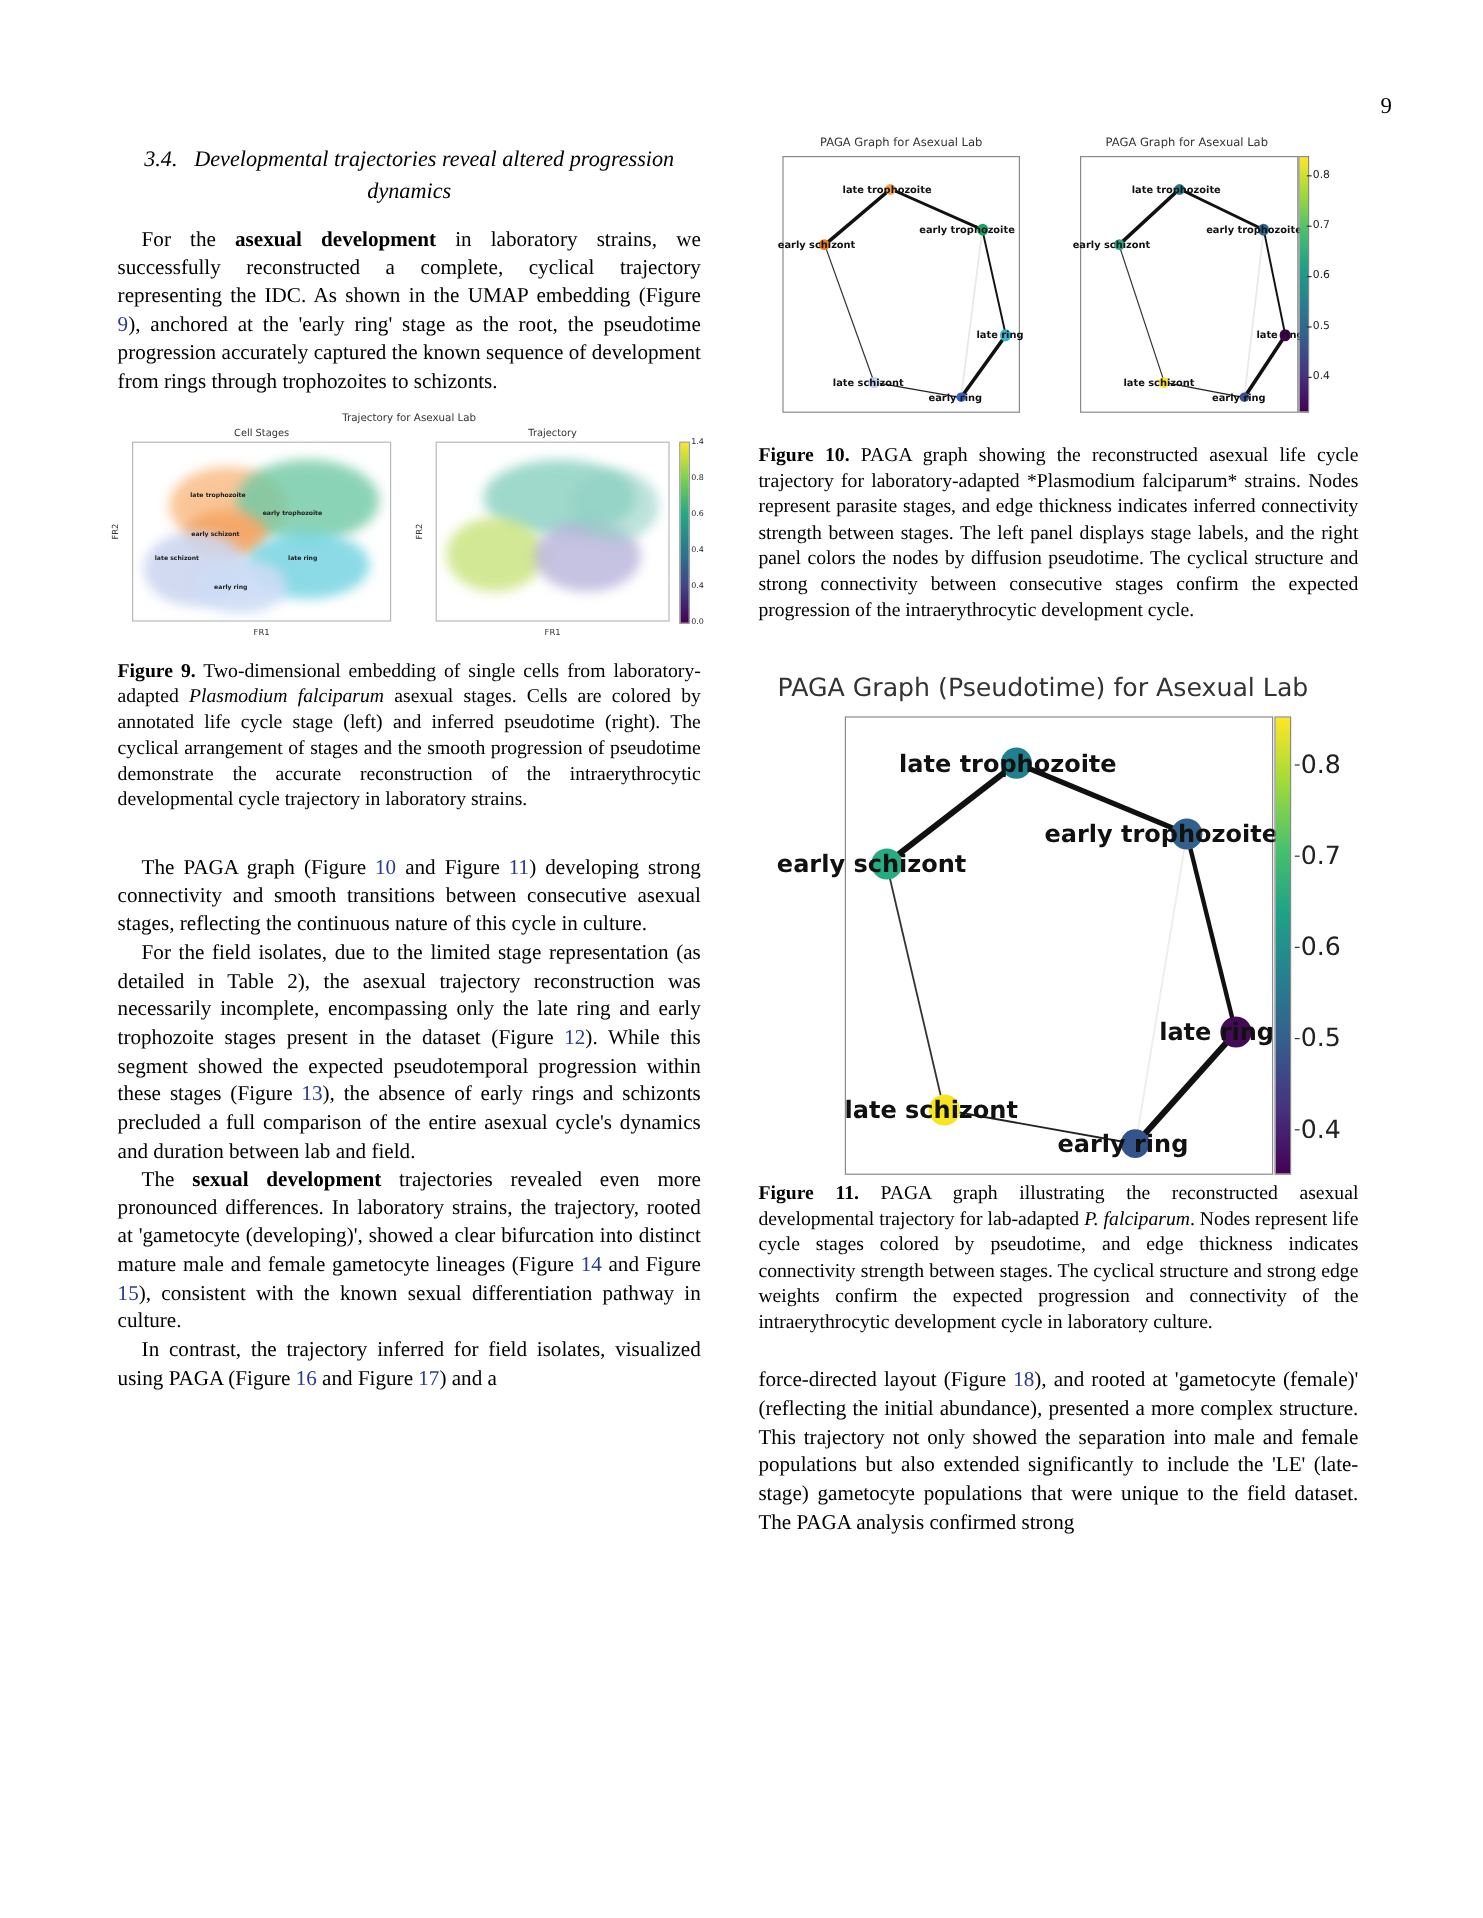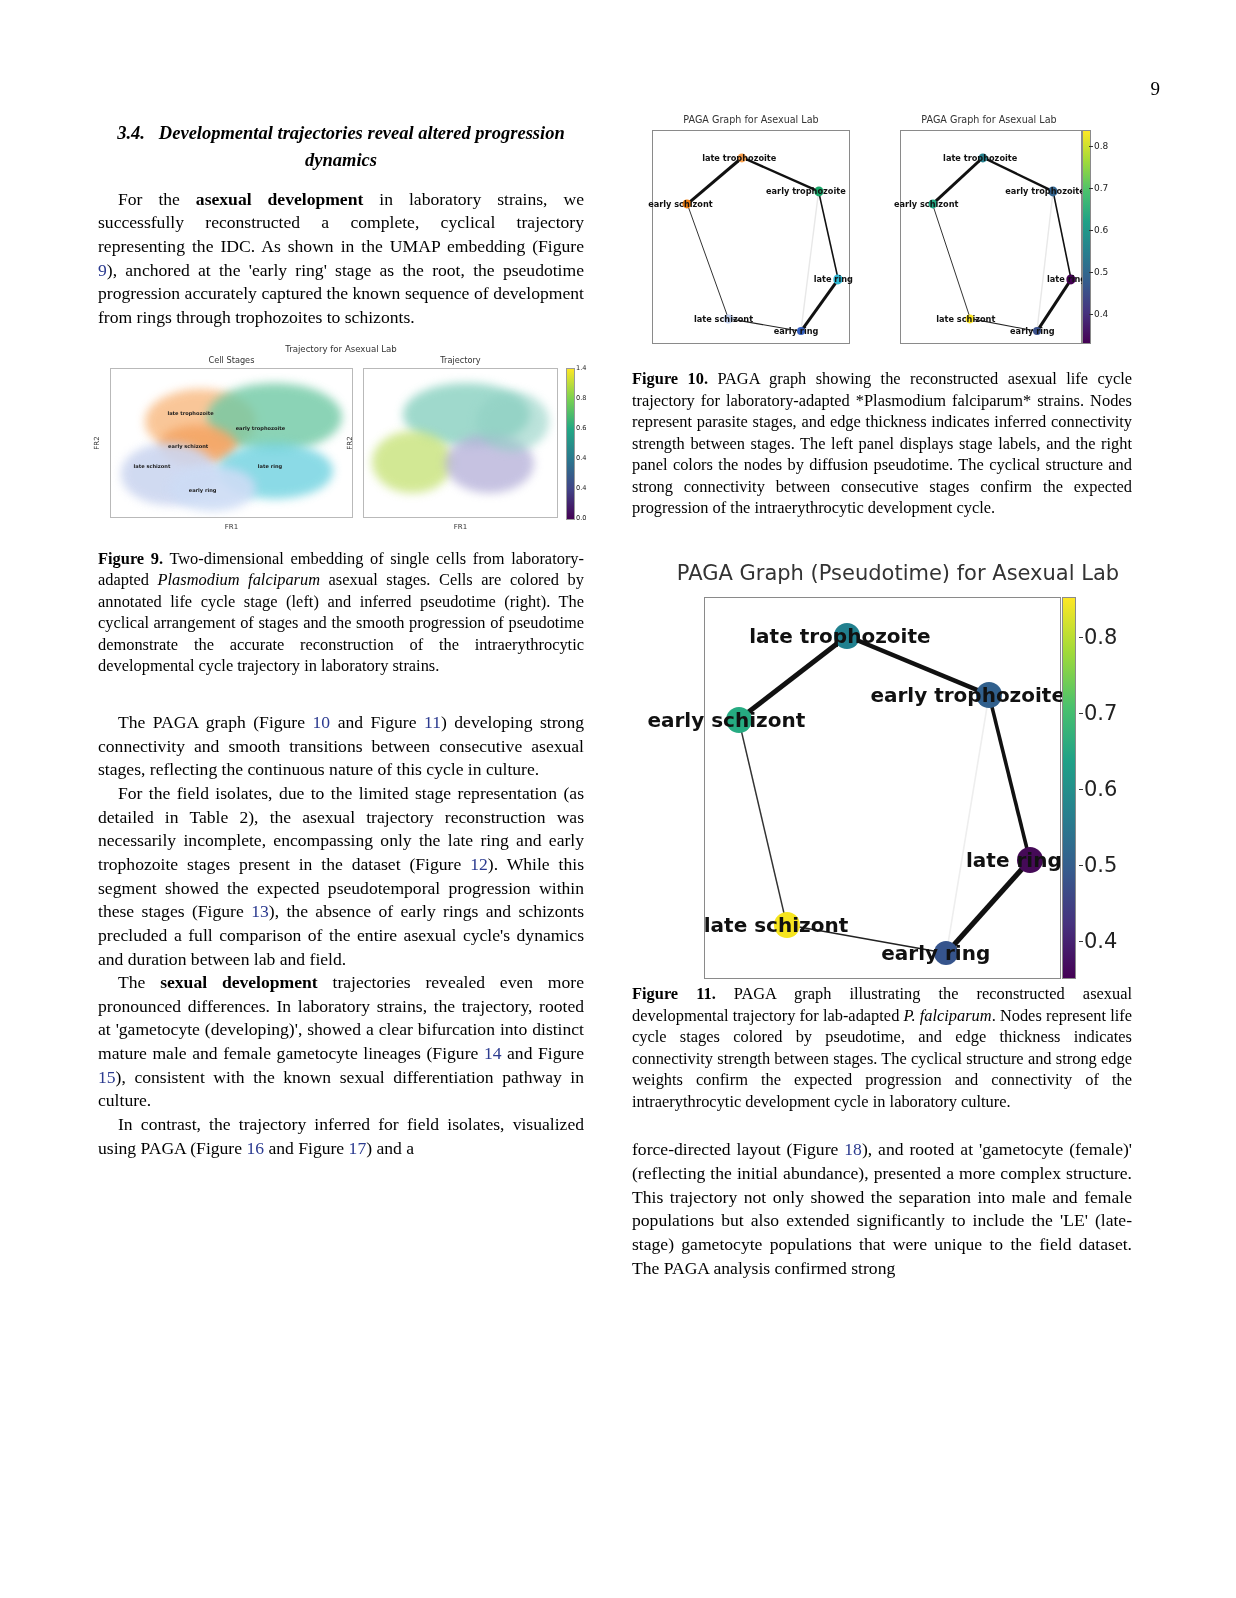--- a/index.html
+++ b/index.html
@@ -17,21 +17,21 @@
     position:absolute; right:76px; top:78px;
     font-size:19px; font-family:"Liberation Serif", serif;
   }
 
   
   .col-left  { position:absolute; left:98px;  top:120px; width:486px; }
   .col-right { position:absolute; left:632px; top:112px; width:500px; }
 
   .sec-head {
     text-align:center; font-style:italic; font-size:18.5px;
-    line-height:1.45; margin:0 0 14px 0;font-weight:bold;
+    line-height:1.45; margin:0 0 14px 0;
   }
   .sec-head .num { font-style:italic; }
 
   p.body {
     margin:0; font-size:17.6px; line-height:1.345;
     text-align:justify; text-justify:inter-word;
     hyphens:none;
   }
   p.body + p.body { text-indent:20px; }
   p.indent { text-indent:20px; }
@@ -131,21 +131,21 @@
     </div>
 
 
     <p class="body indent">
       <span>For the </span><span class="bold">asexual development</span><span> in laboratory strains, we successfully reconstructed a complete, cyclical trajectory representing the IDC. As shown in the UMAP embedding (Figure </span><span class="ref">9</span><span>), anchored at the 'early ring' stage as the root, the pseudotime progression accurately captured the known sequence of development from rings through trophozoites to schizonts.</span>
     </p>
 
     <div class="fig9">
       <div class="fig9-title">Trajectory for Asexual Lab</div>
 
-      <div class="sub9" style="left:12px; width:216px;padding-left:27px;">
+      <div class="sub9" style="left:12px; width:216px;">
         <div class="sub-title">Cell Stages</div>
         <div class="ylab">FR2</div>
         <div class="axes">
           <div class="blob" style="left:14%;  top:14%; width:46%; height:44%; background:#f9bd87; opacity:.85;"></div>
           <div class="blob" style="left:40%;  top:10%; width:56%; height:46%; background:#6fc9a4; opacity:.8;"></div>
           <div class="blob" style="left:20%;  top:38%; width:32%; height:28%; background:#f4a463; opacity:.85;"></div>
           <div class="blob" style="left:4%;   top:50%; width:40%; height:42%; background:#ccd6f0; opacity:.9;"></div>
           <div class="blob" style="left:44%;  top:50%; width:48%; height:38%; background:#6fd2e0; opacity:.8;"></div>
           <div class="blob" style="left:24%;  top:66%; width:36%; height:30%; background:#cddcf5; opacity:.9;"></div>
 
@@ -274,21 +274,21 @@
       </div>
     </div>
 
     <p class="caption" style="margin-top:16px;">
       <span class="lbl">Figure 10.</span><span> PAGA graph showing the reconstructed asexual life cycle trajectory for laboratory-adapted *Plasmodium falciparum* strains. Nodes represent parasite stages, and edge thickness indicates inferred connectivity strength between stages. The left panel displays stage labels, and the right panel colors the nodes by diffusion pseudotime. The cyclical structure and strong connectivity between consecutive stages confirm the expected progression of the intraerythrocytic development cycle.</span>
     </p>
 
     <div style="height:42px;"></div>
 
     <div class="paga" style="width:500px; height:420px;">
-      <div class="ptitle" style="font-size:21px; top:0; text-align:center; left:16px;">PAGA Graph (Pseudotime) for Asexual Lab</div>
+      <div class="ptitle" style="font-size:21px; top:0; text-align:left; left:16px;">PAGA Graph (Pseudotime) for Asexual Lab</div>
       <div class="frame" style="left:72px; top:36px; width:355px; height:380px;">
         <svg width="355" height="380">
           <line x1="142.0" y1="38.0" x2="33.7" y2="121.6" stroke="#111" stroke-width="5.0"></line>
           <line x1="142.0" y1="38.0" x2="284.0" y2="96.9" stroke="#111" stroke-width="4.4"></line>
           <line x1="284.0" y1="96.9" x2="324.8" y2="262.2" stroke="#111" stroke-width="3.6"></line>
           <line x1="284.0" y1="96.9" x2="241.4" y2="355.3" stroke="#eeeeee" stroke-width="1.6"></line>
           <line x1="33.7" y1="121.6" x2="81.7" y2="326.8" stroke="#333" stroke-width="1.5"></line>
           <line x1="81.7" y1="326.8" x2="241.4" y2="355.3" stroke="#222" stroke-width="1.6"></line>
           <line x1="241.4" y1="355.3" x2="324.8" y2="262.2" stroke="#111" stroke-width="5.2"></line>
         </svg>

